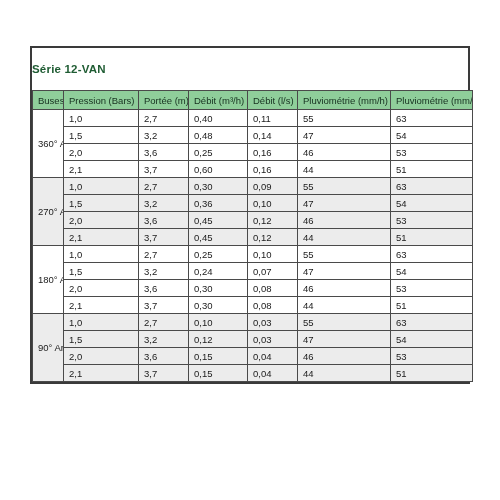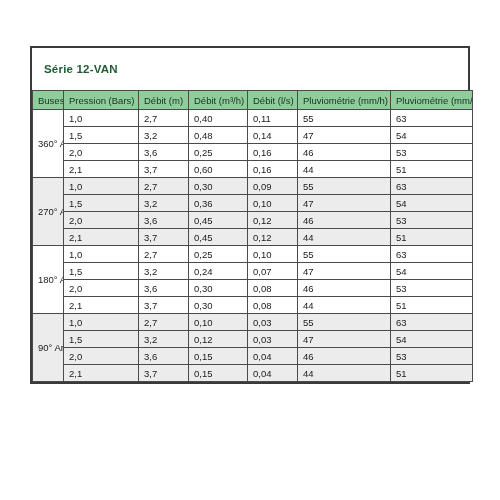--- a/index.html
+++ b/index.html
@@ -25,21 +25,21 @@
     top: 46px;
     width: 440px;
     border: 2px solid #3a3a3a;
     box-sizing: border-box;
     background: #ffffff;
   }
   .title-bar {
     height: 42px;
     display: flex;
     align-items: center;
-    padding-left: 12px;
+    padding-left: 0;
     background: #ffffff;
     box-sizing: border-box;
   }
   .title-text {
     font-size: 11.5px;
     font-weight: bold;
     color: #1f5c33;
     letter-spacing: 0.2px;
   }
   table.spec {
@@ -100,21 +100,21 @@
           <col class="c-port">
         <col class="c-debm">
           <col class="c-debl">
           <col class="c-pl1">
           <col class="c-pl2">
       </colgroup>
       <thead>
         <tr>
           <th>Buses</th>
           <th>Pression (Bars)</th>
-          <th>Débit (m)</th>
+          <th>Portée (m)</th>
           <th>Débit (m³/h)</th>
           <th>Débit (l/s)</th>
           <th>Pluviométrie (mm/h)</th>
           <th>Pluviométrie (mm/h)</th>
         </tr>
       </thead>
 
     <tbody class="band-light">
           <tr>
             <td class="grp" rowspan="4">360° Arc</td>

